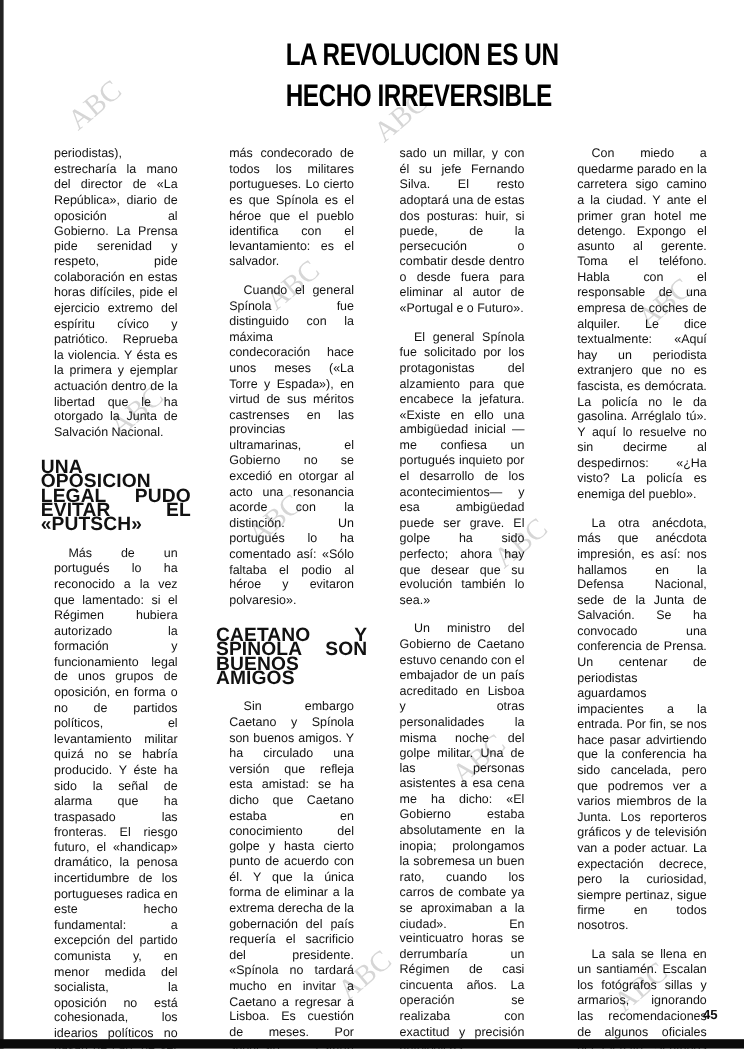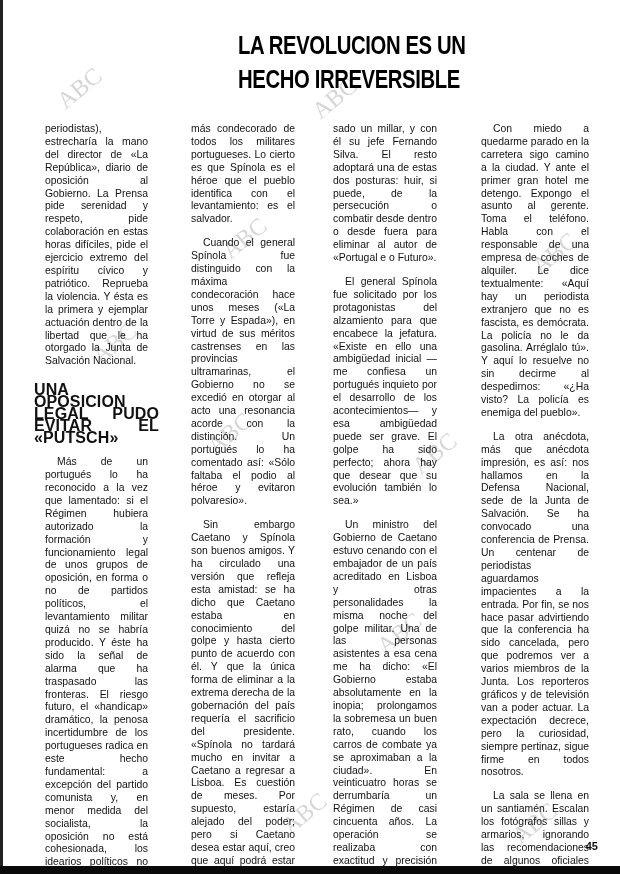--- a/index.html
+++ b/index.html
@@ -41,20 +41,21 @@
 </div>
 
 <div class="col c1">
     <p class="noindent">periodistas), estrecharía la mano del director de «La República», diario de oposición al Gobierno. La Prensa pide serenidad y respeto, pide colaboración en estas horas difíciles, pide el ejercicio extremo del espíritu cívico y patriótico. Reprueba la violencia. Y ésta es la primera y ejemplar actuación dentro de la libertad que le ha otorgado la Junta de Salvación Nacional.</p>
     <h3>UNA OPOSICION LEGAL PUDO EVITAR EL «PUTSCH»</h3>
     <p>Más de un portugués lo ha reconocido a la vez que lamentado: si el Régimen hubiera autorizado la formación y funcionamiento legal de unos grupos de oposición, en forma o no de partidos políticos, el levantamiento militar quizá no se habría producido. Y éste ha sido la señal de alarma que ha traspasado las fronteras. El riesgo futuro, el «handicap» dramático, la penosa incertidumbre de los portugueses radica en este hecho fundamental: a excepción del partido comunista y, en menor medida del socialista, la oposición no está cohesionada, los idearios políticos no pasan de cao, de ser cuerpos de doctrina inerte y clandestina. La ventaja —con el peligro que entrañaría— está de parte del comunismo, fuerza que dentro y fuera del país se halla organizada. No es otro el reto y la histórica responsabilidad que tiene ante sí la Junta Militar: en primer lugar, mantener la paz aunque su mantenimiento pueda restar espectacularidad y brillantez plástica al cupo de amplias libertades restablecidas; y, acto seguido, poner todos los medios a su alcance para que las diversas tendencias ideológicas sean aceptadas dentro de la Ley y organizadas conforme a las necesidades y urgencias operativas que el caso exige.</p>
   </div>
 <div class="col c2">
     <p class="noindent">más condecorado de todos los militares portugueses. Lo cierto es que Spínola es el héroe que el pueblo identifica con el levantamiento: es el salvador.</p>
     <p>Cuando el general Spínola fue distinguido con la máxima condecoración hace unos meses («La Torre y Espada»), en virtud de sus méritos castrenses en las provincias ultramarinas, el Gobierno no se excedió en otorgar al acto una resonancia acorde con la distinción. Un portugués lo ha comentado así: «Sólo faltaba el podio al héroe y evitaron polvaresio».</p>
+    <h3>CAETANO Y SPINOLA SON BUENOS AMIGOS</h3>
     <p>Sin embargo Caetano y Spínola son buenos amigos. Y ha circulado una versión que refleja esta amistad: se ha dicho que Caetano estaba en conocimiento del golpe y hasta cierto punto de acuerdo con él. Y que la única forma de eliminar a la extrema derecha de la gobernación del país requería el sacrificio del presidente. «Spínola no tardará mucho en invitar a Caetano a regresar a Lisboa. Es cuestión de meses. Por supuesto, estaría alejado del poder; pero si Caetano desea estar aquí, creo que aquí podrá estar en el futuro.» La opinión me la ha dado un miembro de la oposición salazarista, profesor universitario de renombre.</p>
     <p>¿Y por qué no?, se pregunta uno. ¿Por qué el nuevo Régimen va a negar el «derecho de grada» a gobernantes y políticos anteriores? ¿Va a proscribir en su día la existencia del partido político salazarista? Hoy ha suprimido de un plumazo el Partido Unión. Pero si el talante va a ser pluralidad de tendencias políticas dentro de un derecho de reunión y expresión ya promulgado, sería contradictorio eliminar precisamente a una que, además y por lo que ahora se está viendo, goza de escasos defensores.</p>
   </div>
 <div class="col c3">
     <p class="noindent">sado un millar, y con él su jefe Fernando Silva. El resto adoptará una de estas dos posturas: huir, si puede, de la persecución o combatir desde dentro o desde fuera para eliminar al autor de «Portugal e o Futuro».</p>
     <p>El general Spínola fue solicitado por los protagonistas del alzamiento para que encabece la jefatura. «Existe en ello una ambigüedad inicial —me confiesa un portugués inquieto por el desarrollo de los acontecimientos— y esa ambigüedad puede ser grave. El golpe ha sido perfecto; ahora hay que desear que su evolución también lo sea.»</p>
     <p>Un ministro del Gobierno de Caetano estuvo cenando con el embajador de un país acreditado en Lisboa y otras personalidades la misma noche del golpe militar. Una de las personas asistentes a esa cena me ha dicho: «El Gobierno estaba absolutamente en la inopia; prolongamos la sobremesa un buen rato, cuando los carros de combate ya se aproximaban a la ciudad». En veinticuatro horas se derrumbaría un Régimen de casi cincuenta años. La operación se realizaba con exactitud y precisión antológicas.</p>
     <p>En las inmediaciones de Lisboa observo que comienza a señalar cero el depósito de gasolina de mi automóvil. Es domingo. Antes de agotar la reserva me detengo en una estación de servicio. La Policía está casualmente allí. Pido treinta litros. El empleado me mira extrañado luego de inspeccionar los cristales del coche. Dice: «Imposible, usted no lleva el distintivo y el sábado y el domingo no se vende gasolina a quienes no lo llevan». Explico al empleado mi condición de extranjero y periodista. Me mira compasivo al tiempo que señala a la Policía. Me dirijo a la patrulla con el pasaporte y el documento oficial de Prensa en la mano. Me escuchan con indiferencia. «Usted no va a poner gasolina aquí. El racionamiento es anterior al golpe militar. No hay excepciones. Esto lo controlamos nosotros.» Inútil.</p>
   </div>
 <div class="col c4">

